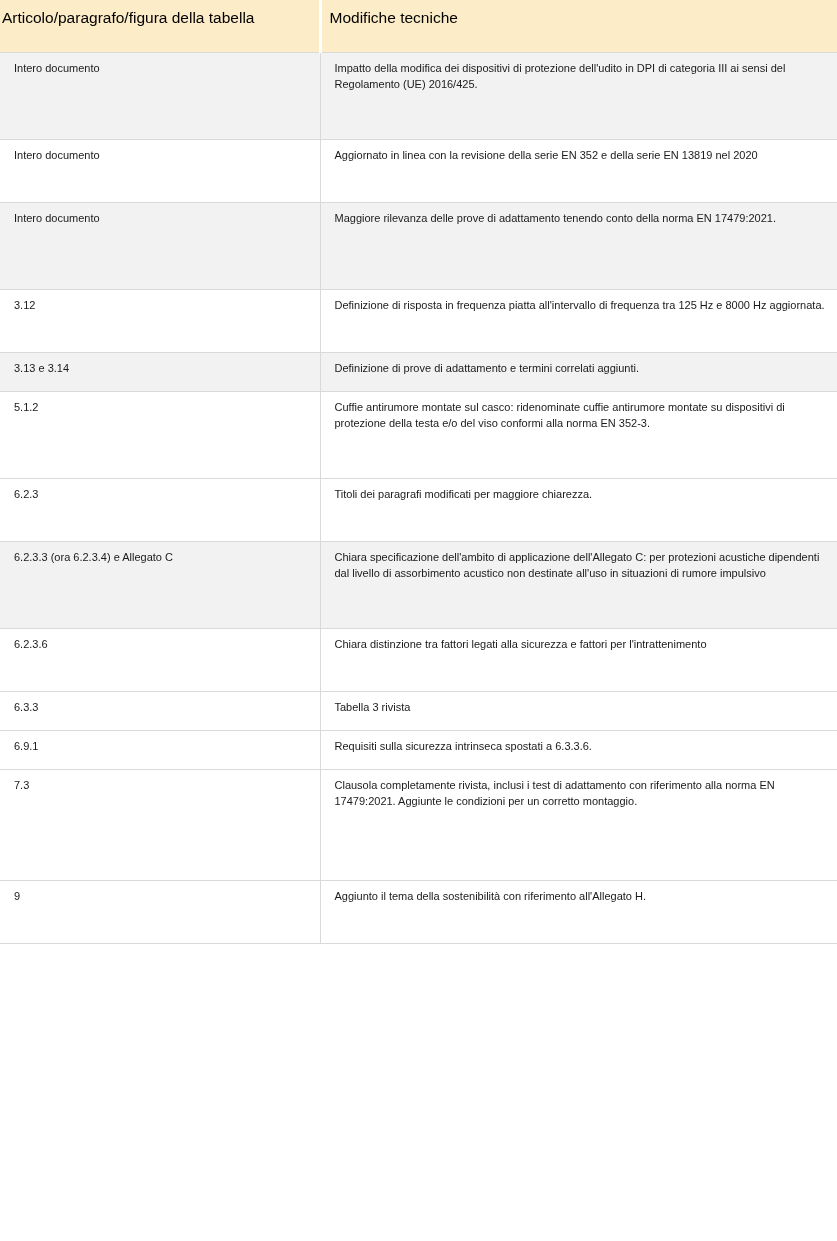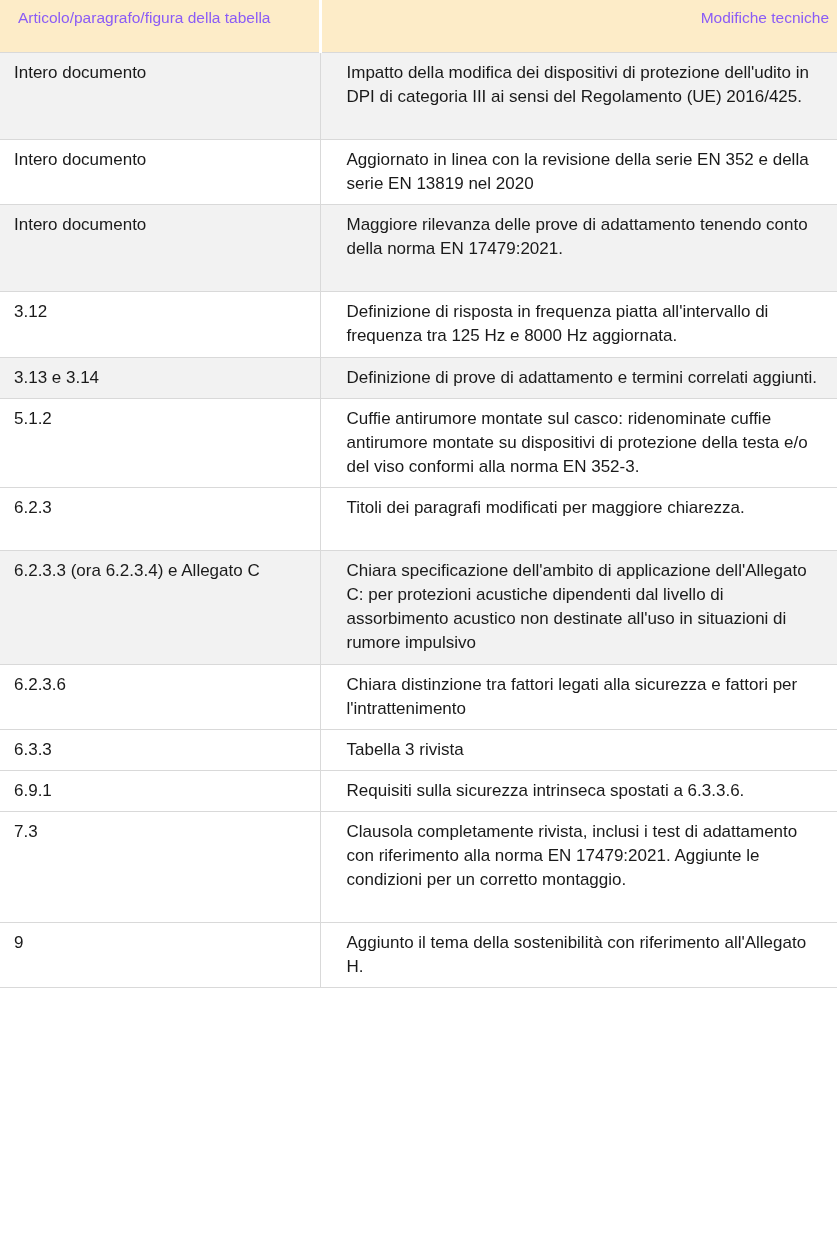--- a/index.html
+++ b/index.html
@@ -20,54 +20,54 @@
   table.changes-table {
     width: 837px;
     border-collapse: collapse;
     table-layout: fixed;
   }
   table.changes-table col.col-ref   { width: 320px; }
   table.changes-table col.col-chg   { width: 517px; }
 
   thead th {
     background: #fdecc8;
-    color: #8b5cf6;
+    color: #000000;
     font-weight: normal;
     font-size: 15.5px;
     text-align: left;
     vertical-align: top;
-    padding: 9px 14px 0 18px;
+    padding: 9px 14px 0 2px;
     height: 43px;
     border: none;
   }
   thead th.th-changes {
-    text-align: right;
+    text-align: left;
     padding-left: 8px;
     padding-right: 8px;
   }
   thead th.th-ref {
     border-right: 3px solid #ffffff;
   }
 
   tbody td {
-    font-size: 17px;
+    font-size: 11px;
     line-height: 1.42;
     vertical-align: top;
     padding: 8px 12px 8px 14px;
     border-top: 1px solid #d9d9d9;
     border-bottom: 1px solid #d9d9d9;
     color: #1a1a1a;
     word-wrap: break-word;
   }
   tbody td.cell-ref {
     border-right: 1px solid #d9d9d9;
     padding-left: 14px;
   }
   tbody td.cell-chg {
-    padding-left: 26px;
+    padding-left: 14px;
     padding-right: 10px;
     margin-top: 36px;
   }
   tbody tr.row-shaded td {
     background: #f2f2f2;
   }
   tbody tr.row-plain td {
     background: #ffffff;
   }
   tbody tr.h-sm td  { height: 22px; }

